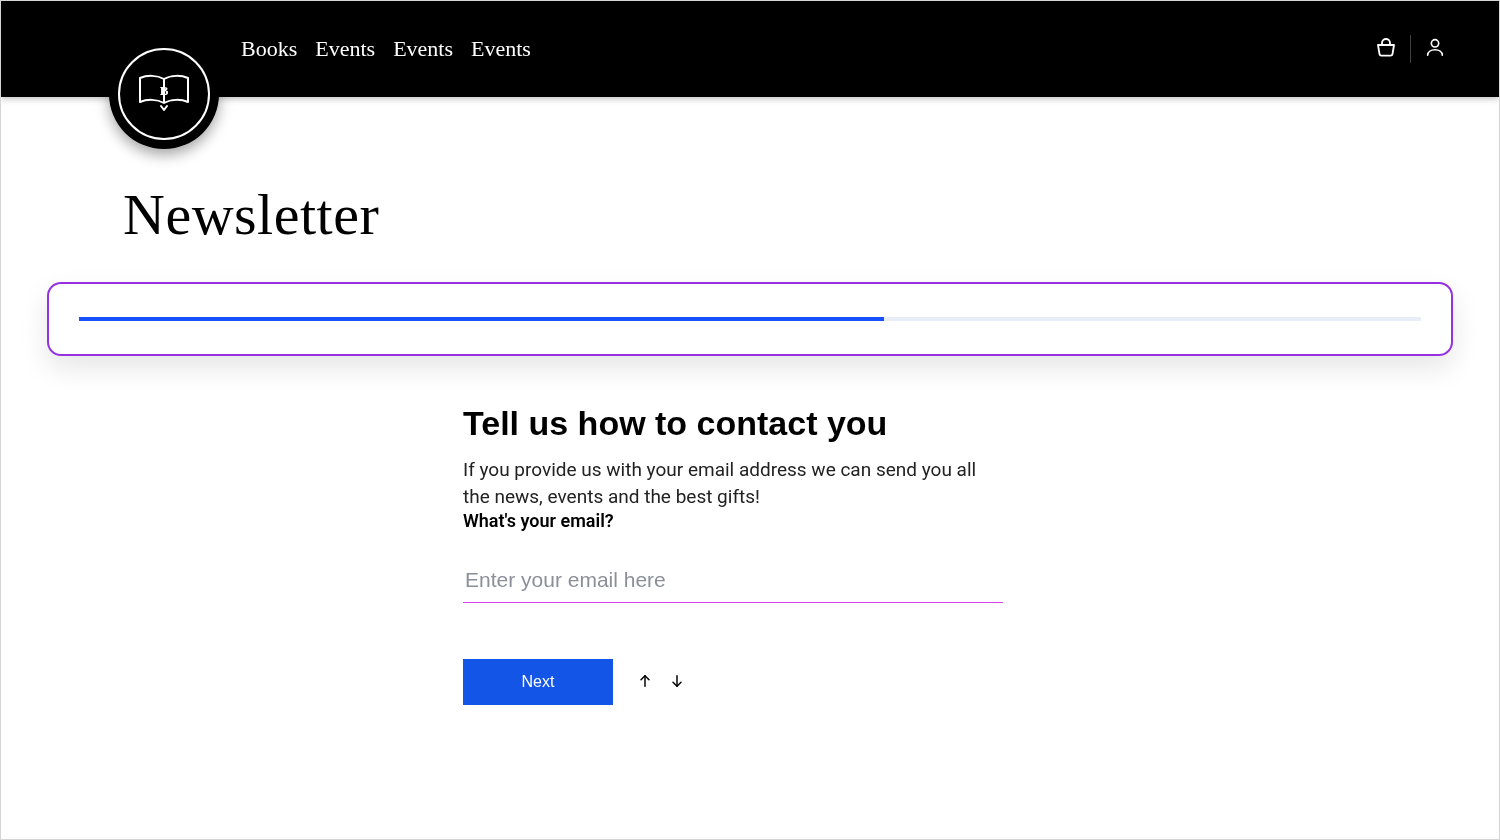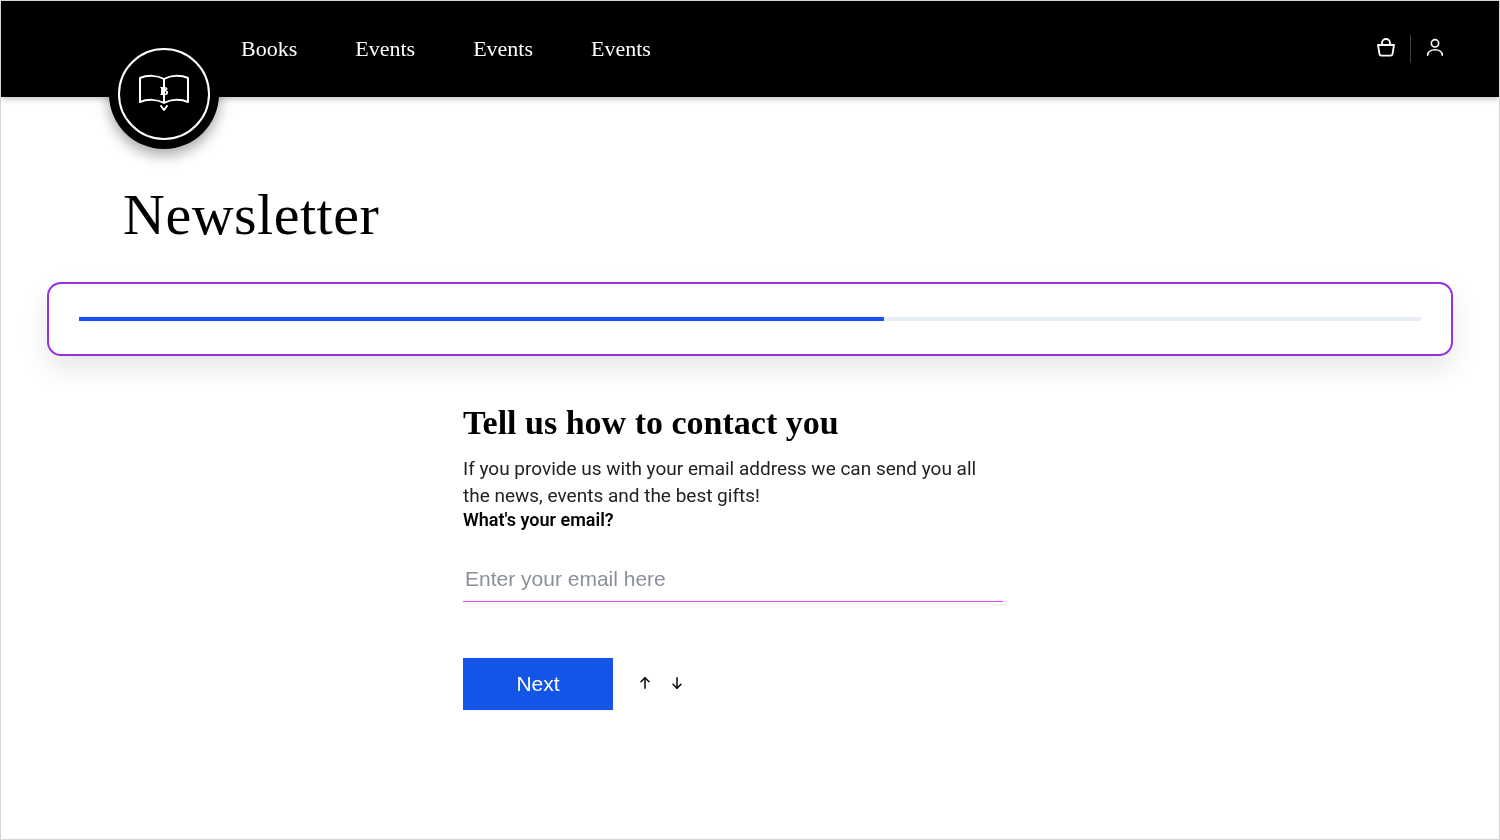--- a/index.html
+++ b/index.html
@@ -2,37 +2,37 @@
 <html><head>
 <meta charset="utf-8">
 <style>
 * { margin: 0; padding: 0; box-sizing: border-box; }
 html, body { width: 1500px; height: 840px; font-family: -apple-system, BlinkMacSystemFont, "Segoe UI", Roboto, Helvetica, Arial, sans-serif; background: #fff; }
 .frame { width: 1500px; height: 840px; border: 1px solid #d5d5d5; position: relative; background: #fff; overflow: hidden; }
 .topbar { height: 96px; background: #000; display: flex; align-items: center; padding: 0 40px 0 240px; position: relative; box-shadow: 0 2px 6px rgba(0,0,0,0.25); }
 .logo { position: absolute; left: 108px; top: 38px; width: 110px; height: 110px; border-radius: 50%; background: #000; display: flex; align-items: center; justify-content: center; z-index: 10; box-shadow: 0 6px 14px rgba(0,0,0,0.35); }
 .logo-ring { width: 92px; height: 92px; border-radius: 50%; border: 2px solid #fff; display: flex; align-items: center; justify-content: center; }
 .logo-book { color: #fff; }
-.nav { display: flex; gap: 58px; justify-content: flex-end; }
+.nav { display: flex; gap: 18px; justify-content: flex-end; }
 .nav a { color: #fff; font-family: Georgia, 'Times New Roman', serif; font-size: 22px; text-decoration: none; cursor: pointer; }
 .topbar-right { margin-left: auto; display: flex; align-items: center; gap: 0; }
 .icon-btn { width: 48px; height: 44px; display: flex; align-items: center; justify-content: center; color: #fff; cursor: pointer; }
 .icon-divider { width: 1px; height: 28px; background: rgba(255,255,255,0.25); }
 .page-title { font-family: Georgia, 'Times New Roman', serif; font-weight: 400; font-size: 58px; color: #000; margin: 84px 0 0 122px; letter-spacing: 0.5px; }
 .progress-card { margin: 34px 46px 0 46px; border: 2.5px solid #9531e0; border-radius: 14px; height: 74px; display: flex; align-items: center; padding: 0 30px; box-shadow: 0 12px 28px rgba(0,0,0,0.10); background: #fff; }
 .progress-track { width: 100%; height: 4px; background: #e9edf7; position: relative; }
 .progress-fill { position: absolute; left: 0; top: 0; bottom: 0; background: #1751ff; width: 60%; }
 .form-area { margin: 48px auto 0 auto; width: 540px; margin-left: 462px; }
-.form-heading { font-family: Liberation Serif, serif; font-size: 34px; color: #000; margin-bottom: 14px; }
+.form-heading { font-family: Liberation Sans, sans-serif; font-size: 34px; color: #000; margin-bottom: 14px; }
 .form-sub { font-size: 19px; line-height: 1.4; color: #222; }
 .field-label { font-size: 18px; font-weight: 600; color: #000; margin-bottom: 31px; }
 .email-input { width: 100%; border: none; border-bottom: 1px solid #d946ef; font-size: 21px; padding: 6px 2px 10px 2px; outline: none; background: transparent; color: #222; }
 .email-input::placeholder { color: #8a8f99; }
 .actions { margin-top: 56px; display: flex; align-items: center; gap: 20px; }
-.next-btn { background: #1355e6; color: #fff; border: none; font-size: 21px; font-weight: 500; padding: 14px 0; width: 150px; cursor: pointer; }
+.next-btn { background: #1355e6; color: #fff; border: none; font-size: 16px; font-weight: 500; padding: 14px 0; width: 150px; cursor: pointer; }
 .arrow-btn { background: none; border: none; cursor: pointer; color: #000; padding: 4px; display: flex; align-items: center; justify-content: center; }
 .arrows { display: flex; gap: 8px; align-items: center; }
 </style>
 </head>
 <body>
 
 <div class="frame">
 
   <div class="topbar">
     <nav class="nav">

